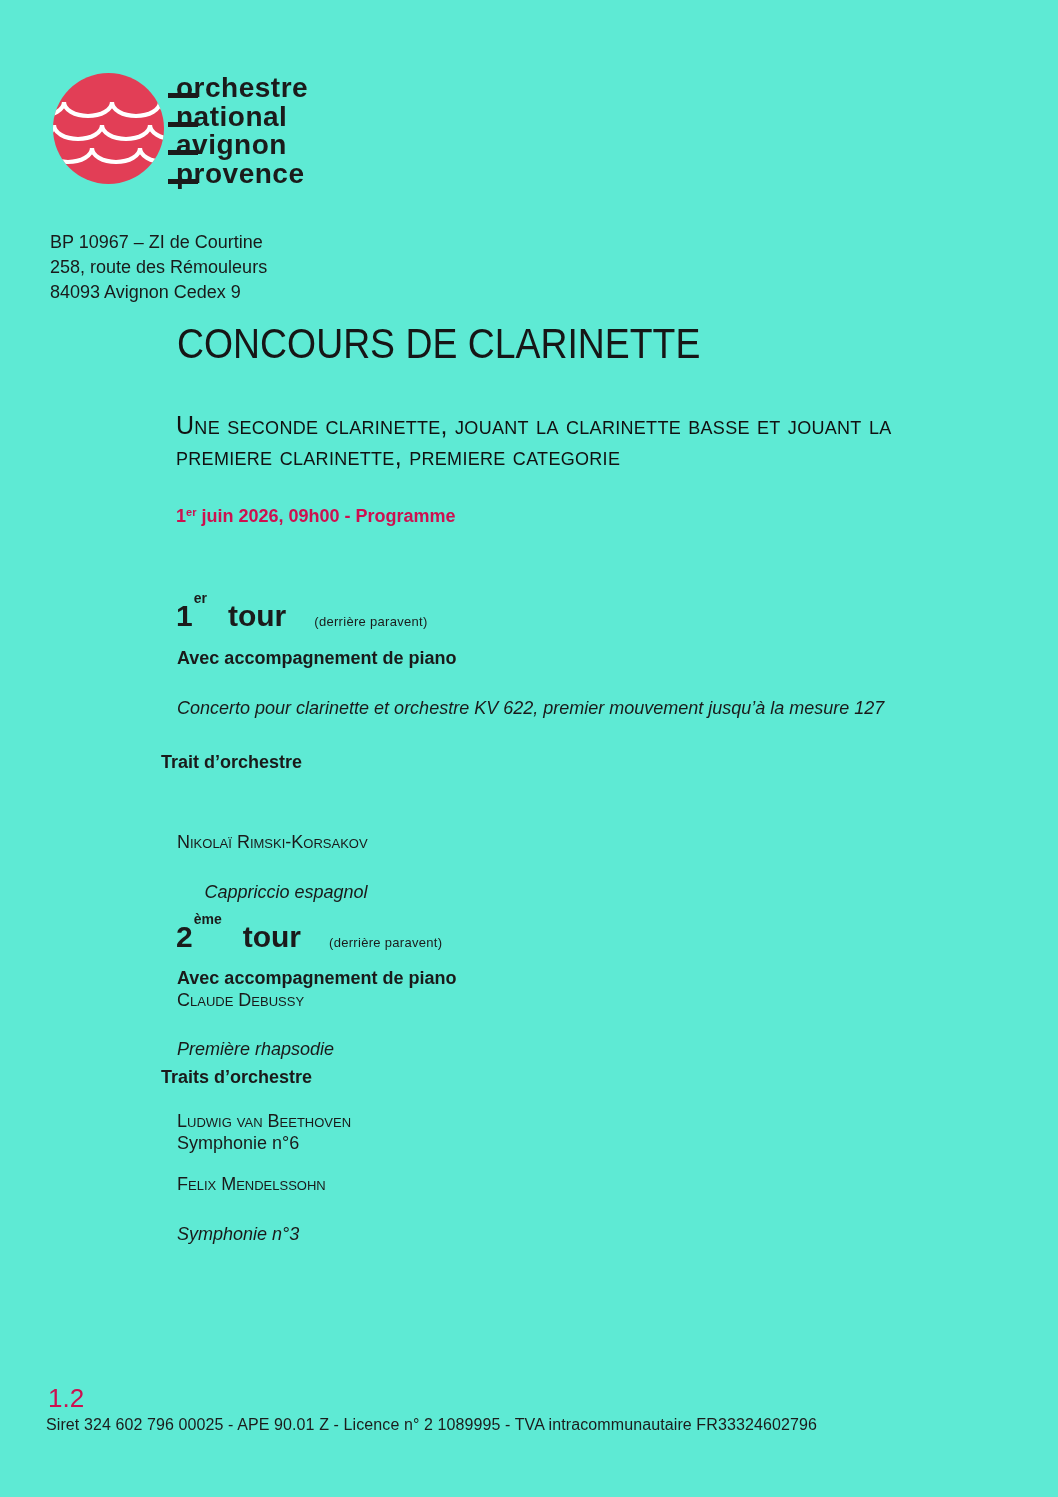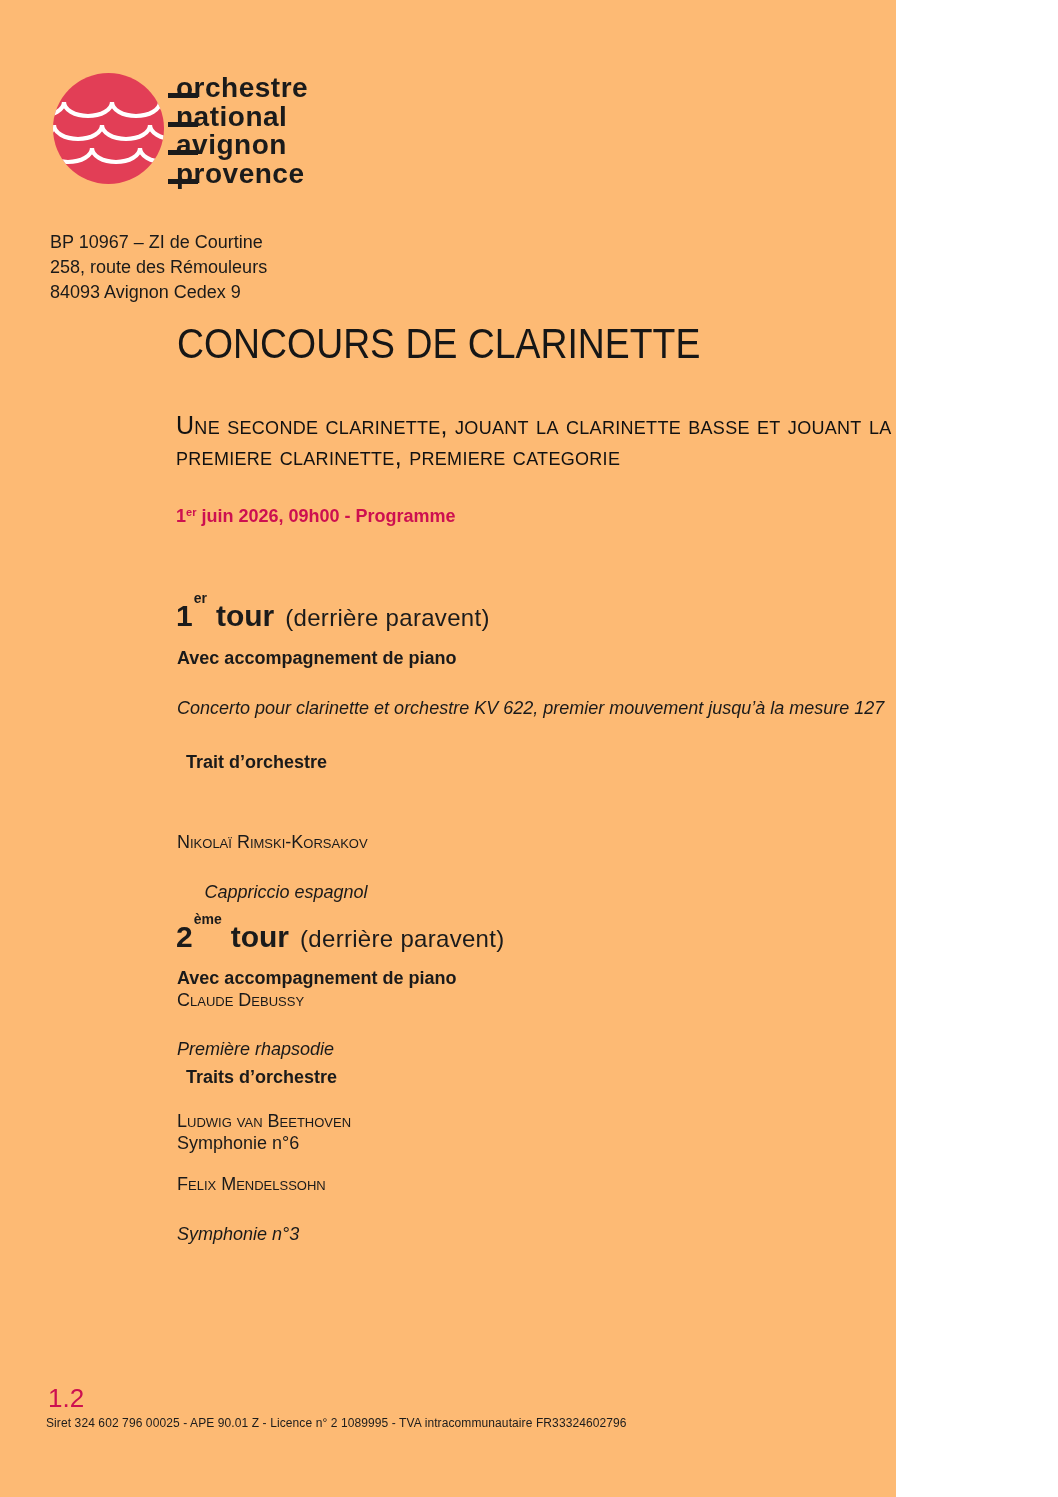--- a/index.html
+++ b/index.html
@@ -3,22 +3,22 @@
 <meta charset="utf-8">
 <style>
   :root{
     --accent:#CD1050;
     --logo-red:#E23E56;
     --ink:#1a1a1a;
   }
   html,body{margin:0;padding:0;background:#ffffff;}
   .page{
     position:relative;
-    width:896px;height:1497px;
-    background:#fdba74;
+    width:1058px;height:1497px;
+    background:#5eead4;
     font-family:"Liberation Sans","DejaVu Sans",sans-serif;
     color:var(--ink);
     overflow:hidden;
   }
   
   .logo-circle{position:absolute;left:53px;top:73px;}
   .logo-words{
     position:absolute;left:168px;top:74px;
     font-weight:700;font-size:28px;line-height:28.5px;
     letter-spacing:.5px;color:#1b1b1b;white-space:nowrap;
@@ -49,38 +49,38 @@
   .date-sup{font-size:11px;vertical-align:6px;}
   .date-text{margin-left:5px;}
   
   .tour-heading{
     position:absolute;left:176px;
     font-size:30px;font-weight:700;line-height:36px;color:#1b1b1b;white-space:nowrap;
   }
   .tour-1{top:592px;}
   .tour-2{top:913px;}
   .h2sup{font-size:14px;position:relative;top:-12px;margin-left:1px;}
-  .tour-label{margin-left:9px;}
-  .tour-note{font-weight:400;font-size:24px;margin-left:11px;letter-spacing:.3px;}
+  .tour-label{margin-left:21px;}
+  .tour-note{font-weight:400;font-size:13px;margin-left:28px;letter-spacing:.3px;}
   
   .pgroup{position:absolute;left:177px;font-size:18px;line-height:21.5px;white-space:nowrap;}
   .gh{font-weight:700;}
   .composer{font-variant:small-caps;}
   .piece-italic{font-style:italic;margin-top:28px;}
-  .subheading{position:absolute;left:186px;font-size:18px;font-weight:700;white-space:nowrap;}
+  .subheading{position:absolute;left:161px;font-size:18px;font-weight:700;white-space:nowrap;}
   .b1{top:648px;}
   .sub1{top:752px;}
   .b1b{top:832px;text-align:right;}
   .b2{top:968px;}
   .sub2{top:1067px;}
   .b3{top:1111px;}
   .b4{top:1174px;}
   
   .footer-version{position:absolute;left:48px;top:1383px;font-size:26px;color:var(--accent);}
-  .footer-legal{position:absolute;left:46px;top:1416px;font-size:12px;letter-spacing:.1px;color:#1c1c1c;white-space:nowrap;}
+  .footer-legal{position:absolute;left:46px;top:1416px;font-size:16px;letter-spacing:.1px;color:#1c1c1c;white-space:nowrap;}
 </style>
 </head>
 <body>
 
 <div class="page">
 
   <svg class="logo-circle" width="111" height="111" viewBox="0 0 111 111" aria-hidden="true">
     <defs>
       <clipPath id="logoclip">
           <circle cx="55.5" cy="55.5" r="55.5"></circle>

